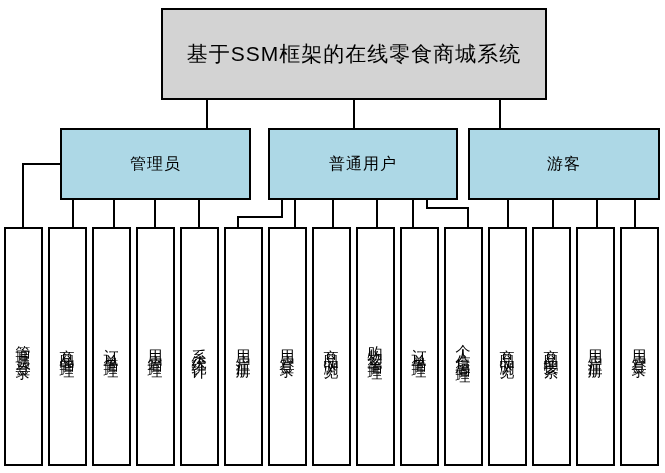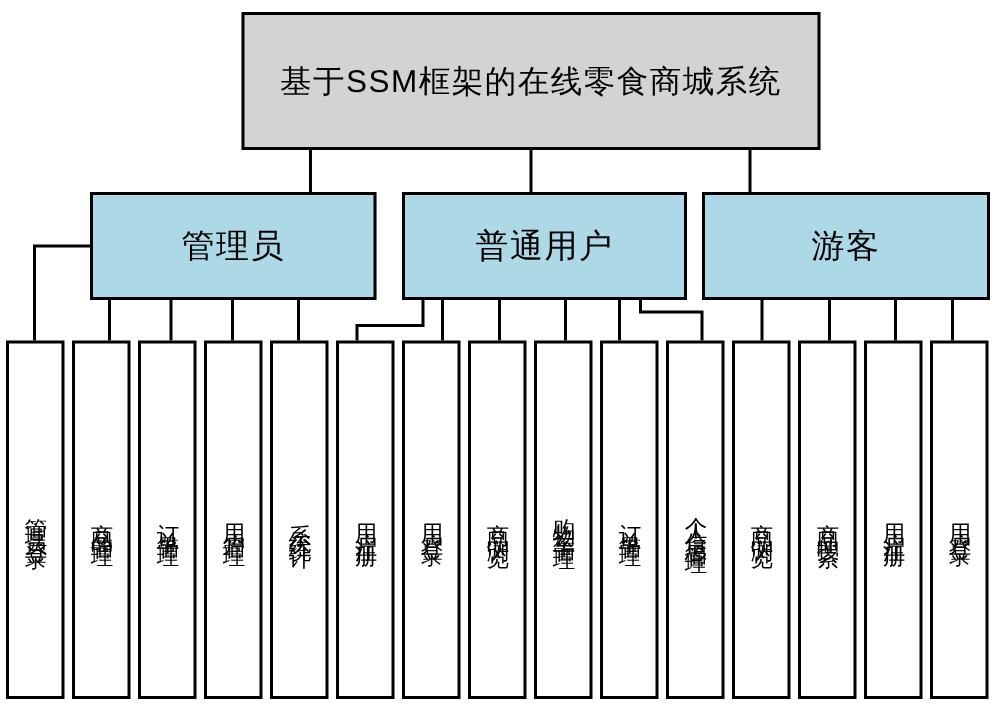--- a/index.html
+++ b/index.html
@@ -41,21 +41,21 @@
     left: 161px; top: 8px;
     width: 386px; height: 92px;
     background: var(--root-fill, #d3d3d3);
     font-size: 21px;
     letter-spacing: 1px;
   }
   .node-group {
     top: 128px;
     height: 72px;
     background: var(--group-fill, #add8e6);
-    font-size: 22px;
+    font-size: 16px;
     letter-spacing: 1px;
   }
   .node-leaf {
     top: 227px;
     width: 39px;
     height: 239px;
     background: var(--leaf-fill, #ffffff);
     font-size: 15px;
   }
   .node-leaf .vtext {

